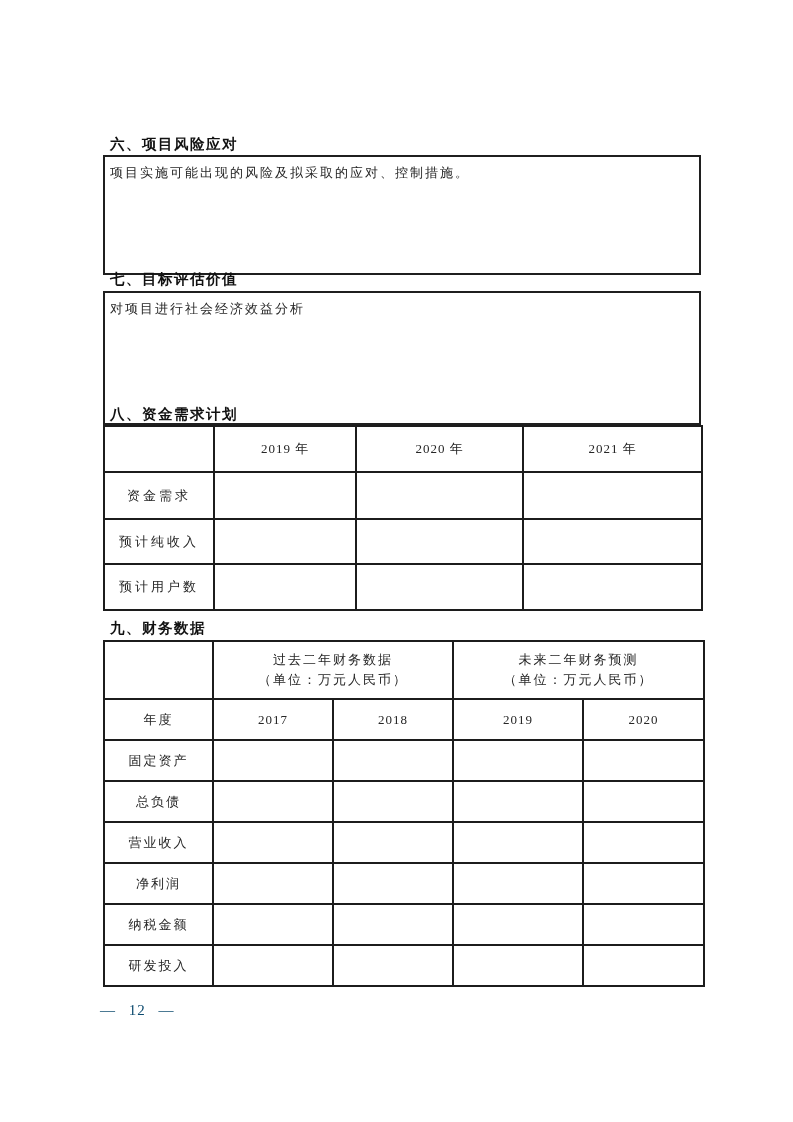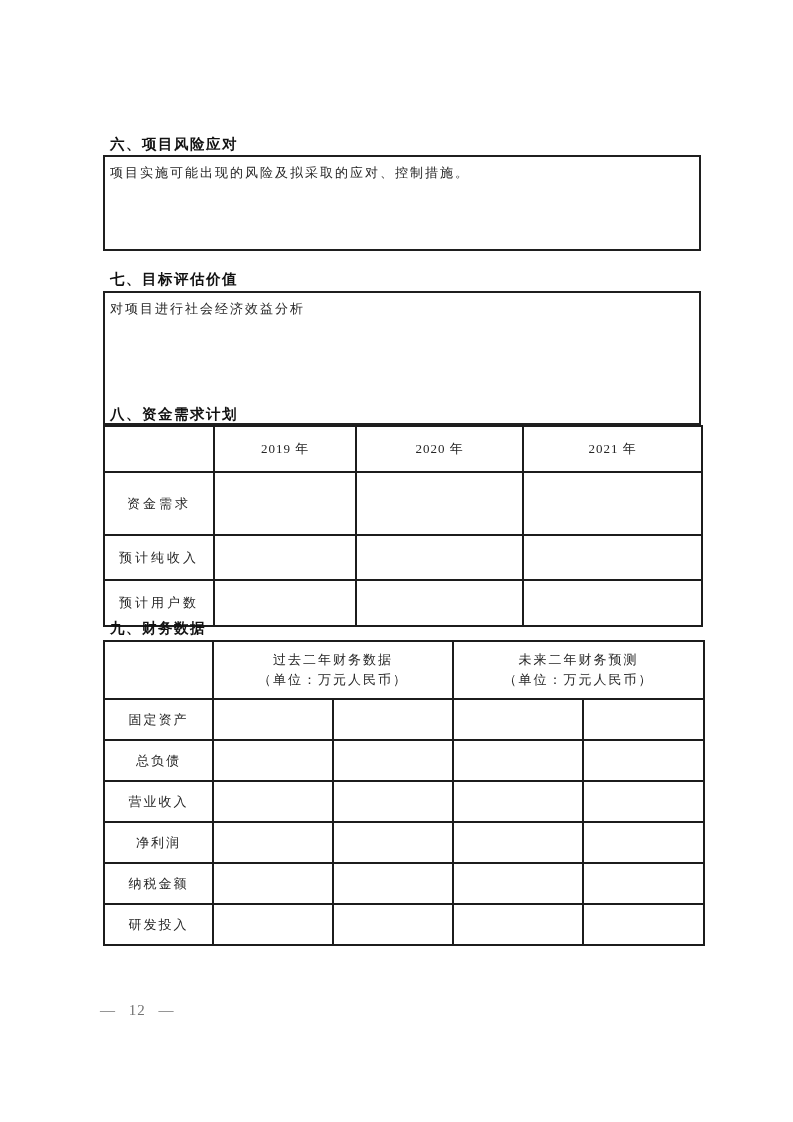--- a/index.html
+++ b/index.html
@@ -21,21 +21,21 @@
   #h-risk{top:135px;}
   #h-eval{top:270px;}
   #h-funding{top:405px;}
   #h-finance{top:619px;}
 
   .textbox{
     position:absolute;left:103px;width:598px;
     border:2px solid #1f1f1f;box-sizing:border-box;
     padding:6px 5px;background:#fff;
   }
-  #box-risk{top:155px;height:96px;}
+  #box-risk{top:155px;height:120px;}
   #box-eval{top:291px;height:134px;}
   .textbox p{
     margin:0;font-size:13px;line-height:19px;
     letter-spacing:2px;color:#262626;
   }
 
   table.doc-table{
     position:absolute;left:103px;
     border-collapse:collapse;table-layout:fixed;
     background:#fff;
@@ -52,21 +52,21 @@
   #tbl-funding td.year-head{letter-spacing:1px;}
 
   #tbl-finance{top:640px;width:600px;height:268px;}
   #tbl-finance tr{height:41px;}
   #tbl-finance td.row-label{letter-spacing:2px;}
   #tbl-finance td.group-head div{line-height:20px;letter-spacing:2px;}
   #tbl-finance td.year-cell{letter-spacing:1px;}
 
   .page-footer{
     position:absolute;left:100px;top:1002px;
-    font-size:15px;color:#737373;letter-spacing:1px;word-spacing:8px;
+    font-size:15px;color:#0c4a6e;letter-spacing:1px;word-spacing:8px;
     white-space:nowrap;
   }
 </style>
 </head>
 <body>
 
 <div class="page">
 
   <h2 class="sec-heading" id="h-risk">六、项目风险应对</h2>
   <div class="textbox" id="box-risk">
@@ -86,21 +86,21 @@
         <col style="width:167px">
         <col style="width:179px">
     </colgroup>
     <tbody>
         <tr>
       <td></td>
       <td class="year-head">2019 年</td>
       <td class="year-head">2020 年</td>
       <td class="year-head">2021 年</td>
     </tr>
-    <tr style="height:63px">
+    <tr style="height:47px">
       <td class="row-label">资金需求</td>
       <td></td>
       <td></td>
       <td></td>
     </tr>
     <tr style="height:45px">
       <td class="row-label">预计纯收入</td>
       <td></td>
       <td></td>
       <td></td>
@@ -127,20 +127,27 @@
         <tr>
       <td></td>
       <td class="group-head" colspan="2">
         <div>过去二年财务数据</div>
         <div>（单位：万元人民币）</div>
       </td>
       <td class="group-head" colspan="2">
         <div>未来二年财务预测</div>
         <div>（单位：万元人民币）</div>
       </td>
+    </tr>
+    <tr>
+      <td class="row-label">年度</td>
+      <td class="year-cell">2017</td>
+      <td class="year-cell">2018</td>
+      <td class="year-cell">2019</td>
+      <td class="year-cell">2020</td>
     </tr>
     <tr>
       <td class="row-label">固定资产</td>
       <td></td>
       <td></td>
       <td></td>
       <td></td>
     </tr>
     <tr>
       <td class="row-label">总负债</td>

